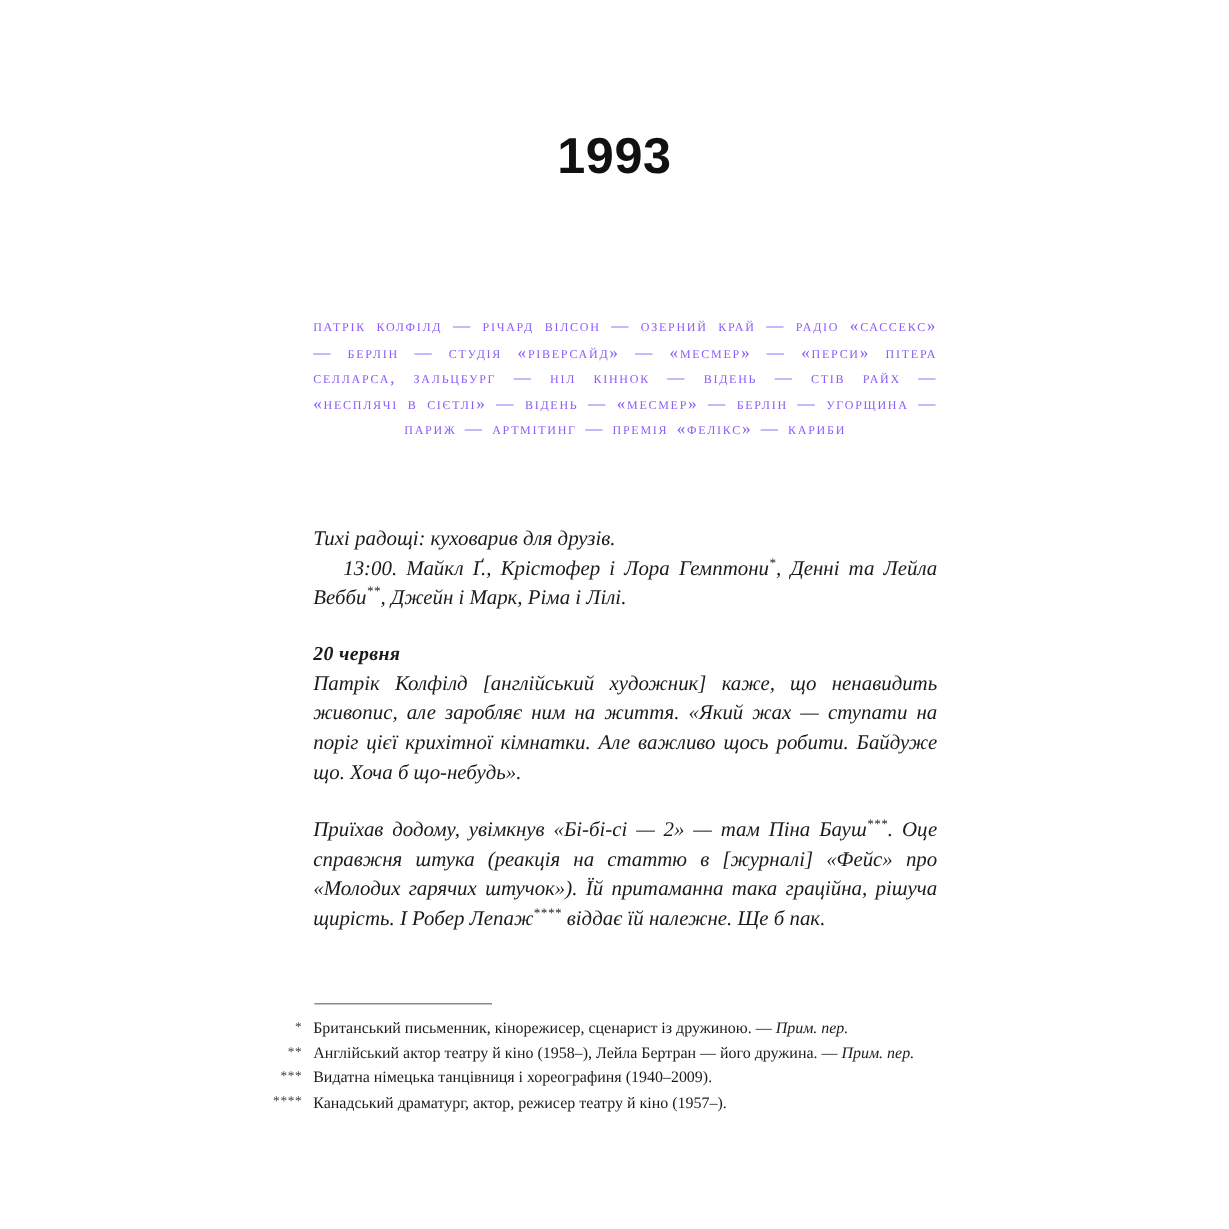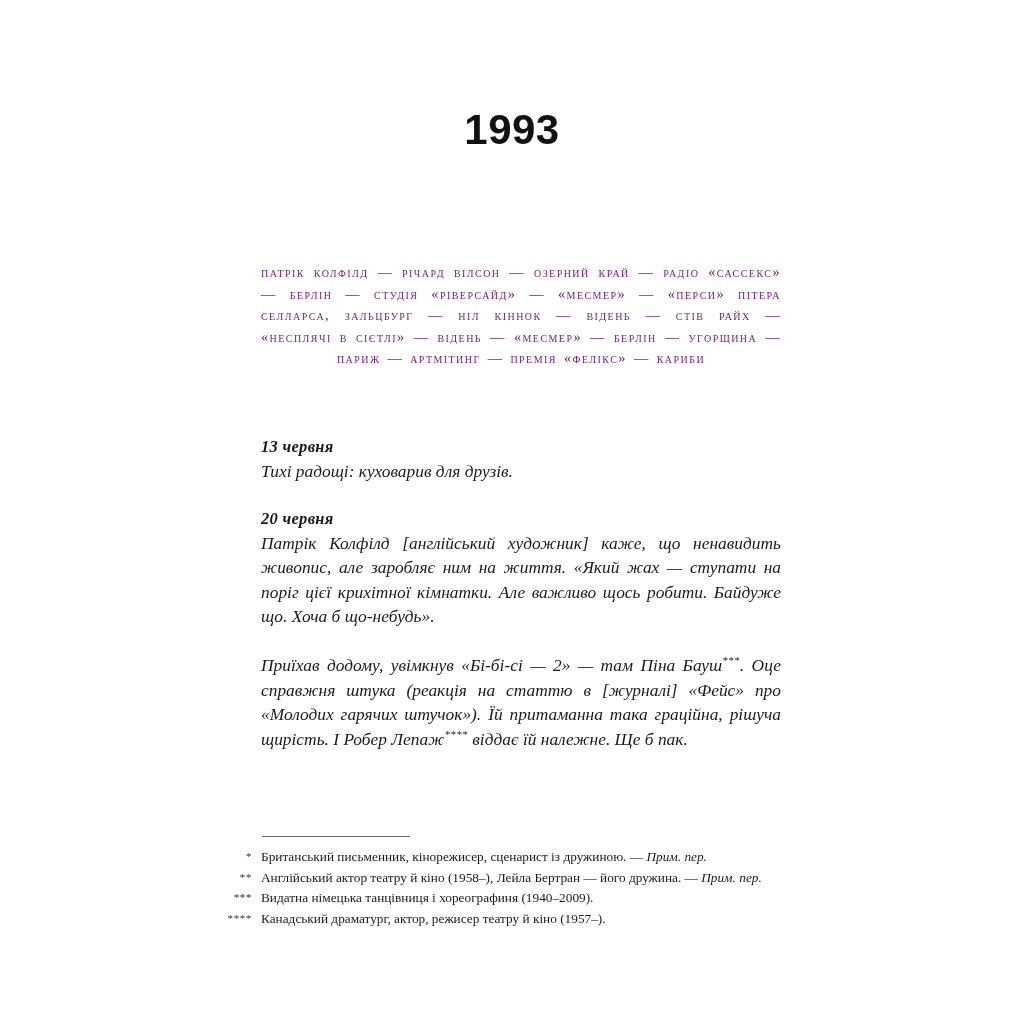--- a/index.html
+++ b/index.html
@@ -45,21 +45,21 @@
     top: 262px;
     width: 520px;
     font-size: 14.3px;
     line-height: 21.5px;
     letter-spacing: 1.45px;
     word-spacing: 2px;
     text-align: justify;
     text-align-last: center;
     font-variant: small-caps;
     text-transform: lowercase;
-    color: #701a75;
+    color: #8b5cf6;
   }
 
   
   .entries {
     position: absolute;
     left: 261px;
     top: 436px;
     width: 520px;
   }
   .entry {
@@ -135,23 +135,23 @@
 <body>
 
 <div class="page">
 
   <div class="chapter-title">1993</div>
 
   <div class="epigraph">Патрік Колфілд — Річард Вілсон — Озерний край — радіо «Сассекс» — Берлін — студія «Ріверсайд» — «Месмер» — «Перси» Пітера Селларса, Зальцбург — Ніл Кіннок — Відень — Стів Райх — «Несплячі в Сієтлі» — Відень — «Месмер» — Берлін — Угорщина — Париж — Артмітинг — премія «Фелікс» — Кариби</div>
 
   <div class="entries">
       <div class="entry">
-        <div class="entry-date">13 червня</div>
         <div class="entry-body">
           <p>Тихі радощі: куховарив для друзів.</p>
+          <p class="indent">13:00. Майкл Ґ., Крістофер і Лора Гемптони<sup class="fn">*</sup>, Денні та Лейла Веб­би<sup class="fn">**</sup>, Джейн і Марк, Ріма і Лілі.</p>
         </div>
       </div>
       <div class="entry">
         <div class="entry-date">20 червня</div>
         <div class="entry-body">
           <p>Патрік Колфілд [англійський художник] каже, що ненавидить живопис, але заробляє ним на життя. «Який жах — ступати на поріг цієї крихітної кімнатки. Але важливо щось робити. Байдуже що. Хоча б що-небудь».</p>
         </div>
       </div>
       <div class="entry">
         <div class="entry-body">

